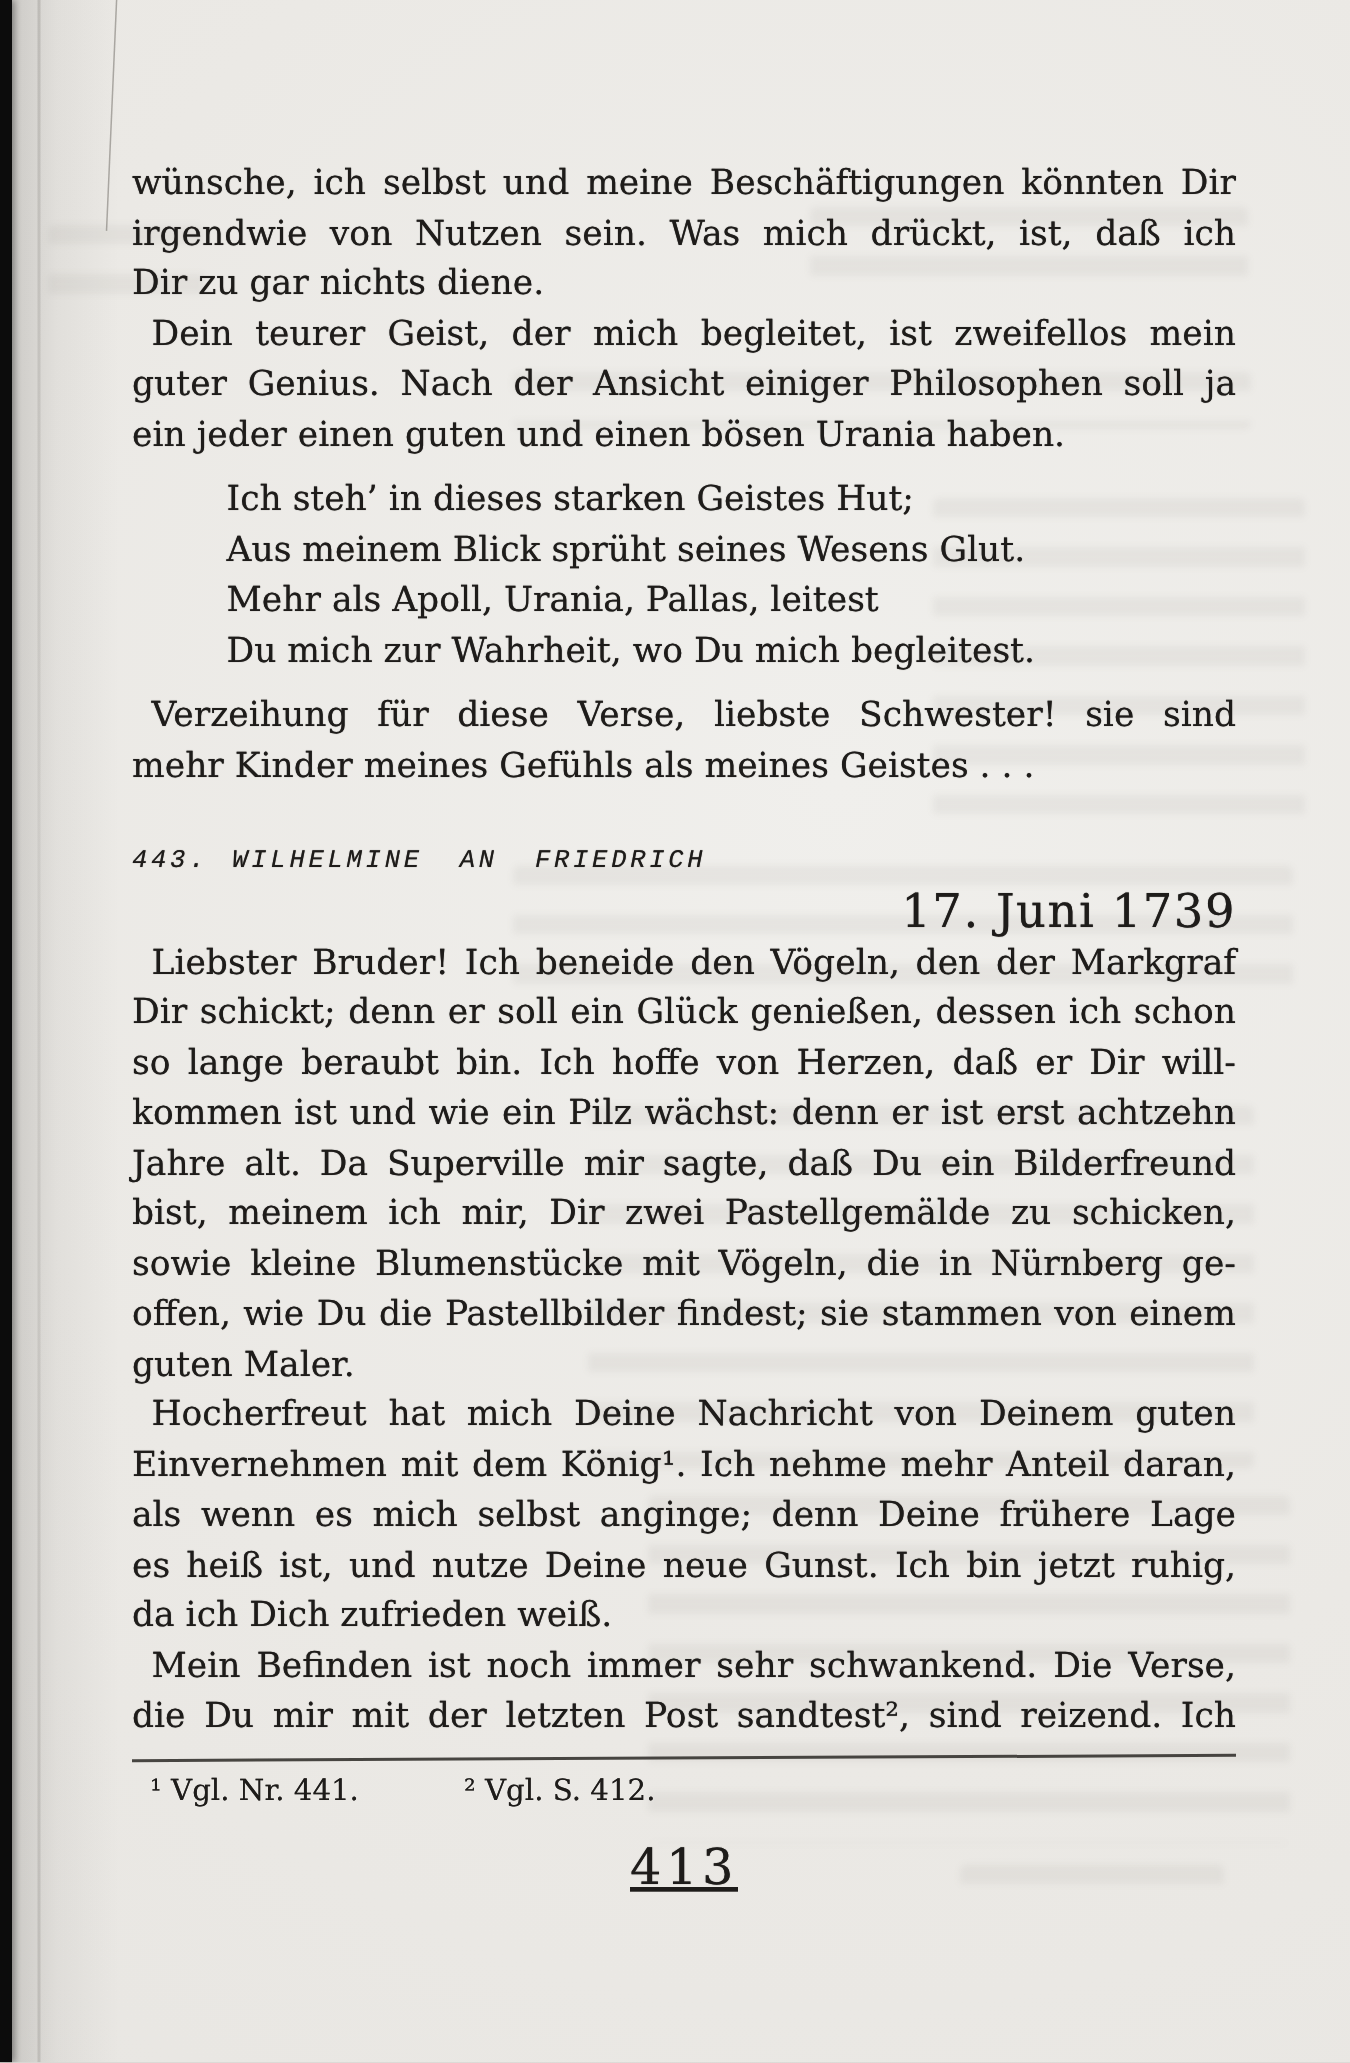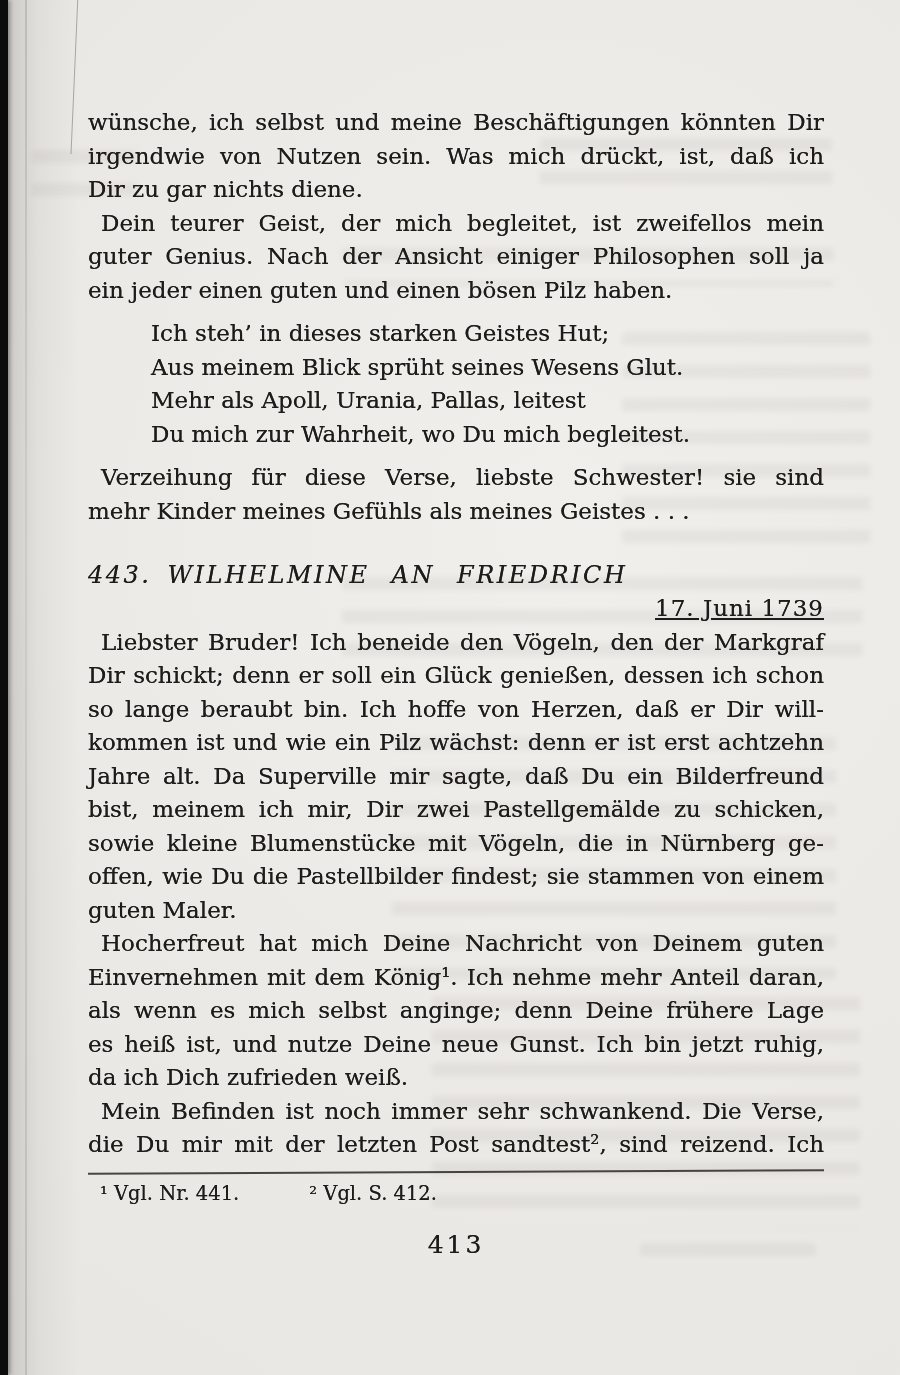--- a/index.html
+++ b/index.html
@@ -62,51 +62,52 @@
     white-space:normal;
   }
   .ln.end{text-align-last:left;}
   .ln.ind{text-indent:13px;}
   .verse-block{margin:10px 0 10px 63px;}
   .verse-block .ln{text-align:right;text-align-last:left;}
 
   .heading-row{
     margin-top:30px;
     font-style:italic;
-    font-size:24px;line-height:34px;
+    font-size:17px;line-height:34px;
     letter-spacing:2.5px;
     text-shadow:0 0 .5px rgba(30,28,26,.85);
+    font-family:Liberation Mono, monospace;
   }
   .h-num{margin-right:16px;}
   .h-title{word-spacing:12px;}
   .date-row{
-    font-size:23px;line-height:33.5px;
+    font-size:31px;line-height:33.5px;
     text-align:right;
     letter-spacing:1px;
     text-shadow:0 0 .5px rgba(30,28,26,.85);
-    text-decoration:underline;
   }
   .footnote-rule{
     margin-top:9px;
     border:0;border-top:2px solid rgba(42,40,37,.85);
     transform:rotate(-0.28deg);
     width:100%;
   }
   .footnotes-row{
     margin-top:6px;padding-left:12px;
     font-size:19.5px;line-height:26px;
     text-shadow:0 0 .4px rgba(30,28,26,.8);
   }
   .footnote-1{margin-right:70px;text-align:center;}
   .pagenum-row{
     margin-top:22px;
     text-align:center;
-    font-size:25px;line-height:31px;
+    font-size:33px;line-height:31px;
     letter-spacing:3px;
     text-shadow:0 0 .5px rgba(30,28,26,.85);
+    text-decoration:underline;
   }
 </style>
 </head>
 <body>
 
 <div class="scan">
   <div class="edge-strip"></div>
   <div class="fold-line"></div>
   <div class="hairline"></div>
 
@@ -120,21 +121,21 @@
   <div class="ghost g8"></div>
 
   <div class="text-column">
 
     <div class="ln">wünsche, ich selbst und meine Beschäftigungen könnten Dir</div>
     <div class="ln">irgendwie von Nutzen sein. Was mich drückt, ist, daß ich</div>
     <div class="ln end">Dir zu gar nichts diene.</div>
 
     <div class="ln ind">Dein teurer Geist, der mich begleitet, ist zweifellos mein</div>
     <div class="ln">guter Genius. Nach der Ansicht einiger Philosophen soll ja</div>
-    <div class="ln end">ein jeder einen guten und einen bösen Pilz haben.</div>
+    <div class="ln end">ein jeder einen guten und einen bösen Urania haben.</div>
 
     <div class="verse-block">
       <div class="ln">Ich steh’ in dieses starken Geistes Hut;</div>
       <div class="ln">Aus meinem Blick sprüht seines Wesens Glut.</div>
       <div class="ln">Mehr als Apoll, Urania, Pallas, leitest</div>
       <div class="ln">Du mich zur Wahrheit, wo Du mich begleitest.</div>
     </div>
 
     <div class="ln ind">Verzeihung für diese Verse, liebste Schwester! sie sind</div>
     <div class="ln end">mehr Kinder meines Gefühls als meines Geistes . . .</div>

